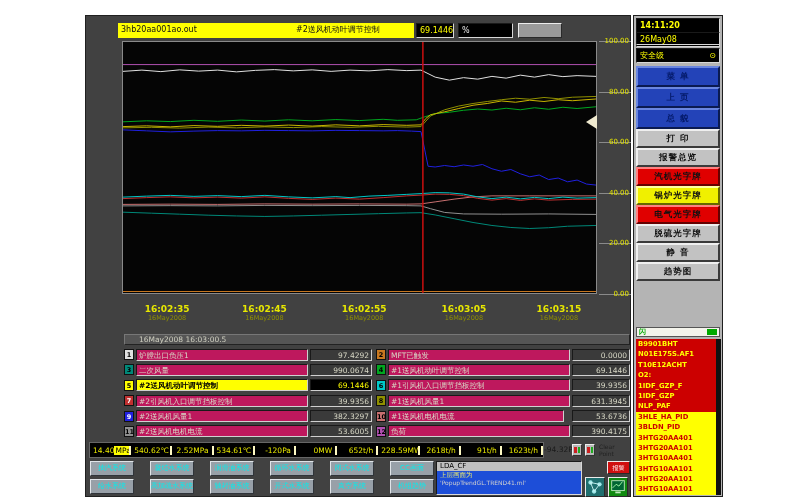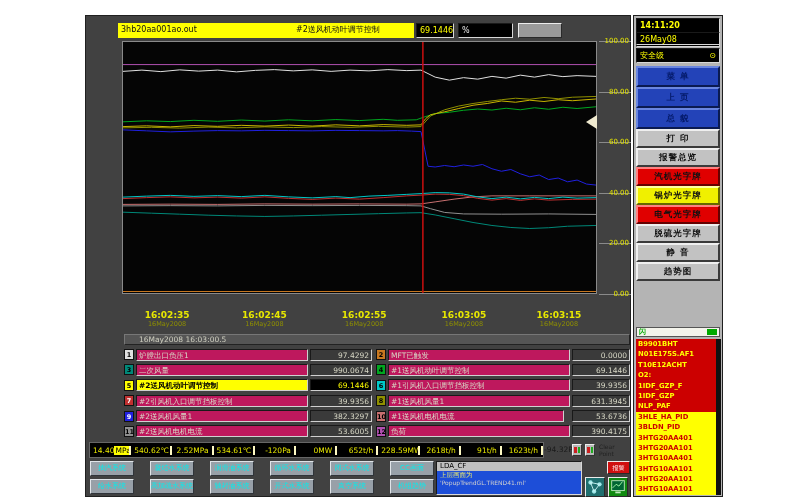--- a/index.html
+++ b/index.html
@@ -11,21 +11,21 @@
   #sidebar{left:633px;top:15px;width:90px;height:482px;background:#b4b4b4;border:1px solid #202020;padding:2px}
   .tagbox{background:#ffff00;color:#111;font-size:8px;line-height:13px;padding:0 3px;overflow:hidden;white-space:nowrap}
   .blackbox{background:#000;font-size:8px;line-height:13px;padding:0 3px;white-space:nowrap}
   .yel{color:#ffff00}.wht{color:#e8e8e8}
   #plot{left:36px;top:25px;width:475px;height:253px;background:#050505;border:1px solid #8a8a8a}
   #plot svg{position:absolute;left:0;top:0;width:100%;height:100%}
   #ygutter{left:513px;top:25px;width:32px;height:253px}
   .ytick{position:absolute;right:2px;font-size:7px;color:#e8e800;transform:translateY(-50%);white-space:nowrap}
   .yline{position:absolute;left:0;width:100%;height:1px;background:#8a8a8a}
   #pointer{left:500px;top:99px;width:0;height:0;border-top:7px solid transparent;border-bottom:7px solid transparent;border-right:11px solid #efe9cf}
-  #xaxis{left:36px;top:294px;width:475px;height:28px}
+  #xaxis{left:36px;top:288px;width:475px;height:28px}
   .xtick{position:absolute;transform:translateX(-50%);text-align:center;white-space:nowrap}
   .xtick .t{font-size:9px;font-weight:bold;color:#e8e800}
   .xtick .d{font-size:6.5px;color:#8f8f00}
   #legendhdr{left:38px;top:318px;width:506px;height:11px;background:#555;border:1px solid;border-color:#777 #222 #222 #777;color:#cfcfc0;font-size:7.5px;line-height:9px;padding-left:14px}
   .lcol{position:absolute;top:332px}
   .lrow{display:flex;align-items:center;height:13px;margin-bottom:2.4px}
   .mark{width:10px;height:11px;font-size:6.5px;font-weight:bold;color:#000;text-align:center;line-height:11px;border:1px solid #111;flex:0 0 10px}
   .fname{height:12px;font-size:7.5px;line-height:11px;color:#d8d8c6;background:#be185d;border:1px solid;border-color:#191919 #d0d0d0 #d0d0d0 #191919;padding:0 2px;margin-left:2px;overflow:hidden;white-space:nowrap;flex:1}
   .fval{height:12px;font-size:7.5px;line-height:11px;color:#d8d8c6;background:#3a3a3a;border:1px solid;border-color:#191919 #d0d0d0 #d0d0d0 #191919;padding:0 2px;margin-left:2px;text-align:right;white-space:nowrap}
   .sel .fname{background:#ffff00;color:#000;font-weight:bold}

